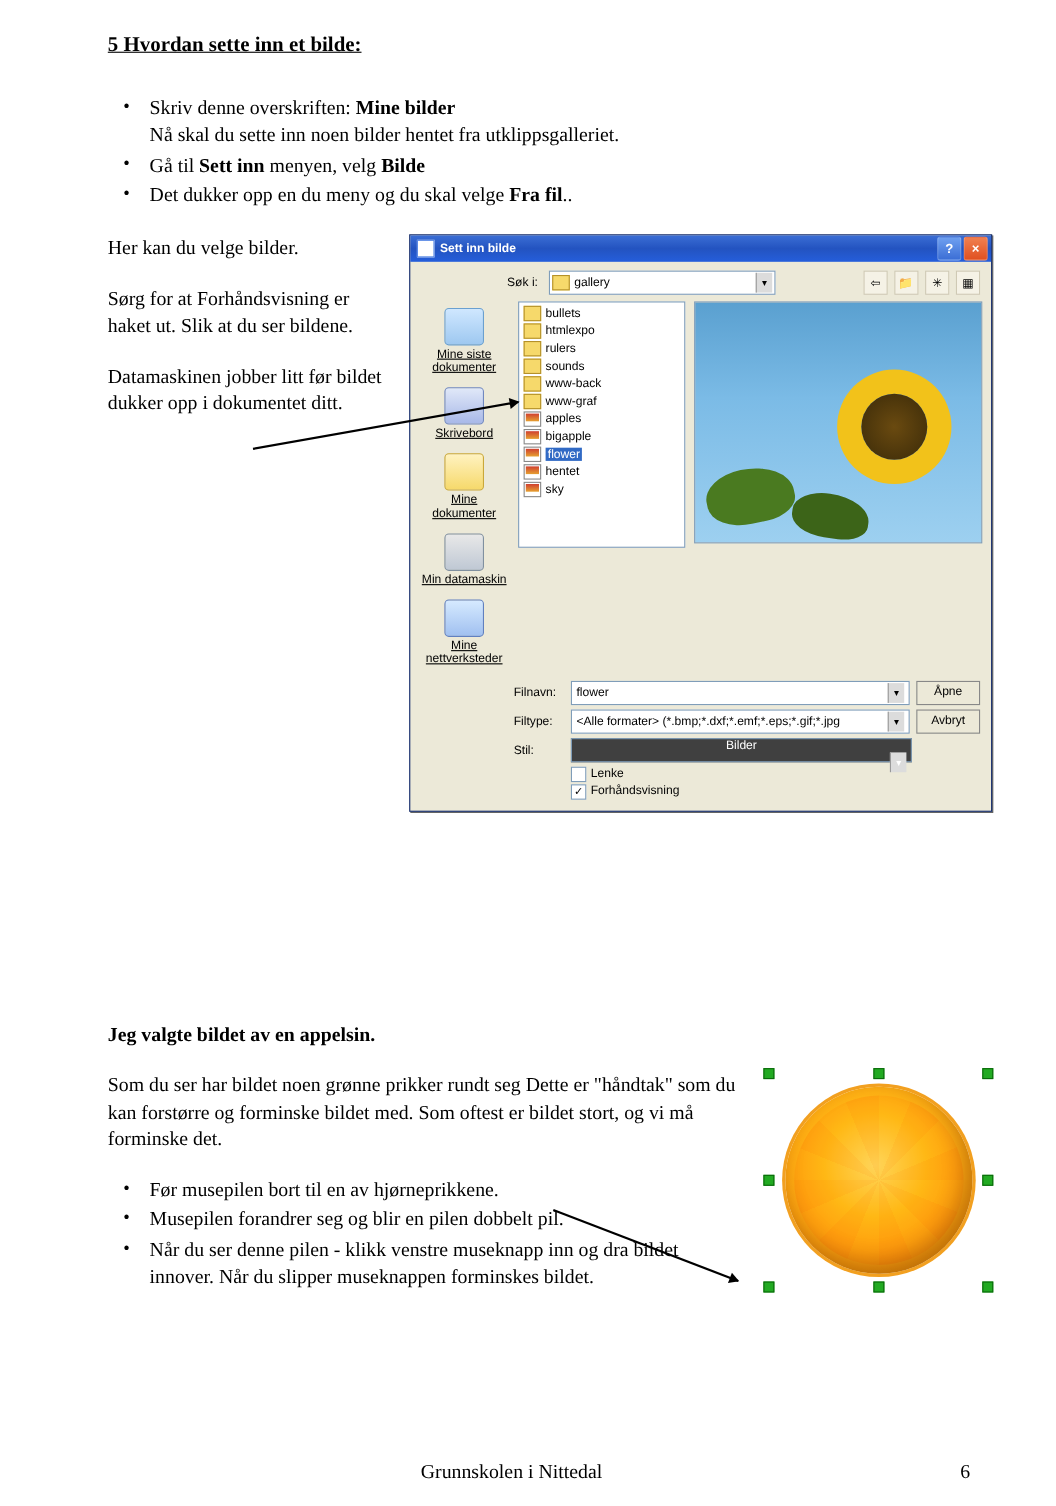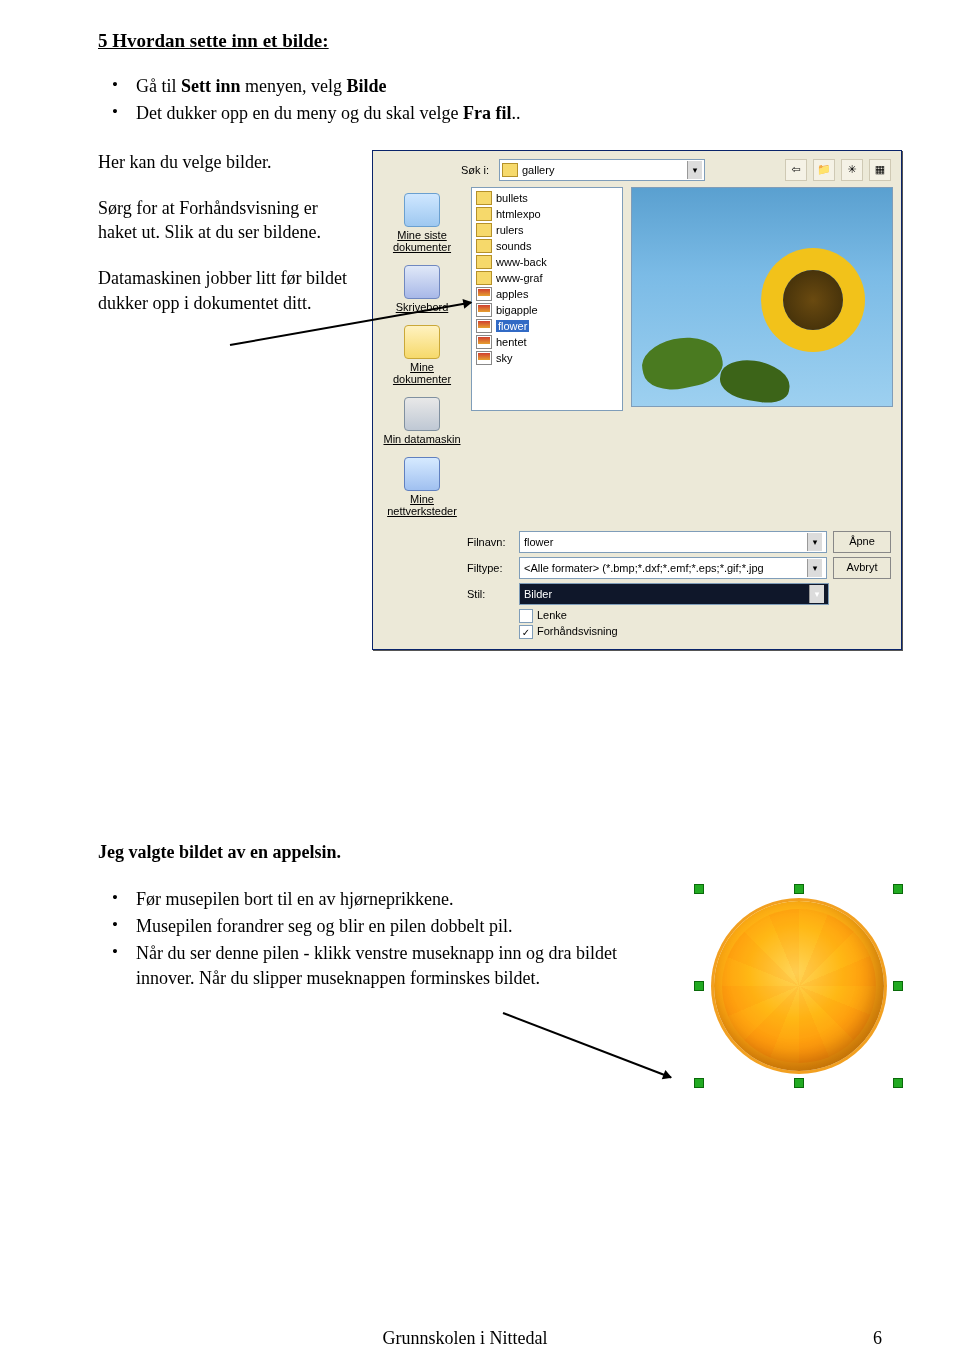--- a/index.html
+++ b/index.html
@@ -14,21 +14,21 @@
     width: 960px;
     min-height: 1369px;
     position: relative;
     box-sizing: border-box;
     padding: 30px 58px 38px 98px;
   }
   .heading {
     font-size: 19px;
     font-weight: bold;
     text-decoration: underline;
-    margin-bottom: 22px;
+    margin-bottom: 34px;
   }
   ul.bullets {
     list-style: none;
     padding: 0;
     margin: 0 0 24px 0;
   }
   ul.bullets > li {
     position: relative;
     padding-left: 38px;
     margin-bottom: 3px;
@@ -170,21 +170,21 @@
     box-shadow: 0 0 0 22px #f2c21a;
   }
   .leaf1 { position:absolute; left:4%; bottom:8%; width:80px; height:50px; background:#4a7a20; border-radius:50% 60% 40% 50%; transform:rotate(-12deg); }
   .leaf2 { position:absolute; left:34%; bottom:2%; width:70px; height:40px; background:#3c6418; border-radius:50% 60% 40% 50%; transform:rotate(8deg); }
 
   .bottomrows { padding: 8px 6px 0 90px; }
   .brow { display:flex; align-items:center; margin-bottom:4px; gap:6px; }
   .brow .blbl { width:46px; }
   .textbox { flex:1; background:#fff; border:1px solid #7f9db9; height:20px; padding:0 4px; display:flex; align-items:center; }
   .textbox .drop { margin-left:auto; width:14px; height:18px; background:#dcdcdc; border-left:1px solid #999; text-align:center; font-size:9px; line-height:18px; }
-  .stylebox { background:#0f172a; color:#fff; }
+  .stylebox { background:#404040; color:#fff;flex-direction:column; }
   .dbtn { width:56px; height:20px; border:1px solid #888; background:#ece9d8; font-size:11px; text-align:center; line-height:18px; }
   .chkrow { display:flex; margin-top:2px; gap:4px; padding-left:52px; }
   .chkbox { width:12px; height:12px; border:1px solid #7f9db9; background:#fff; display:inline-flex; align-items:center; justify-content:center; font-size:10px; }
 
   
   .lowsection {
     display:flex;
     gap: 20px;
     align-items:flex-start;
     position:relative;
@@ -253,34 +253,41 @@
   .bold { font-weight:bold; }
 </style>
 </head>
 <body>
 
 <div class="page">
 
   <div class="heading">5  Hvordan sette inn et bilde:</div>
 
   <ul class="bullets" id="intro-list">
+      <li><span>Skriv denne overskriften: </span><span class="bold">Mine bilder</span><br><span>Nå skal du sette inn noen bilder hentet fra utklippsgalleriet.</span></li>
       <li><span>Gå til </span><span class="bold">Sett inn</span><span> menyen, velg  </span><span class="bold">Bilde</span></li>
       <li><span>Det dukker opp en du meny og du skal velge </span><span class="bold">Fra fil</span><span>..</span></li>
     </ul>
 
   <div class="midrow">
     <div class="leftcol">
       <p class="para">Her kan du velge bilder.</p>
       <p class="para">Sørg for at Forhåndsvisning er haket ut. Slik at du ser bildene.</p>
       <p class="para">Datamaskinen jobber litt før bildet dukker opp i dokumentet ditt.</p>
     </div>
 
     <div class="arrow-line" style="left:132px; top:194px; width:245px; transform:rotate(-10deg);"></div>
 
     <div class="dialog">
+      <div class="titlebar">
+        <span class="winicon"></span>
+        <span class="titletext">Sett inn bilde</span>
+        <span class="titlebtn help">?</span>
+        <span class="titlebtn">×</span>
+      </div>
       <div class="dlgbody">
         <div class="toprow">
           <span class="lbl">Søk i:</span>
           <span class="combo">
             <span class="folder"></span>
             <span class="txt">gallery</span>
             <span class="drop">▾</span>
           </span>
           <span style="flex:1"></span>
           <span class="tbicon">⇦</span>
@@ -406,20 +413,21 @@
           </div>
         </div>
       </div>
     </div>
   </div>
 
   <p class="para bold">Jeg valgte bildet av en appelsin.</p>
 
   <div class="lowsection">
     <div class="lowleft">
+      <p class="para">Som du ser har bildet noen grønne prikker rundt seg Dette er "håndtak" som du kan forstørre og forminske bildet med. Som oftest er bildet stort, og vi må forminske det.</p>
       <ul class="bullets" id="orange-bullets">
           <li>Før musepilen bort til en av hjørneprikkene.</li>
           <li>Musepilen forandrer seg og blir en pilen dobbelt pil.</li>
           <li>Når du ser denne pilen - klikk venstre museknapp inn og dra bildet innover. Når du slipper museknappen  forminskes bildet.</li>
         </ul>
     </div>
 
     <div class="arrow-line" style="left:405px; top:125px; width:180px; transform:rotate(21deg);"></div>
 
     <div class="imgbox">

